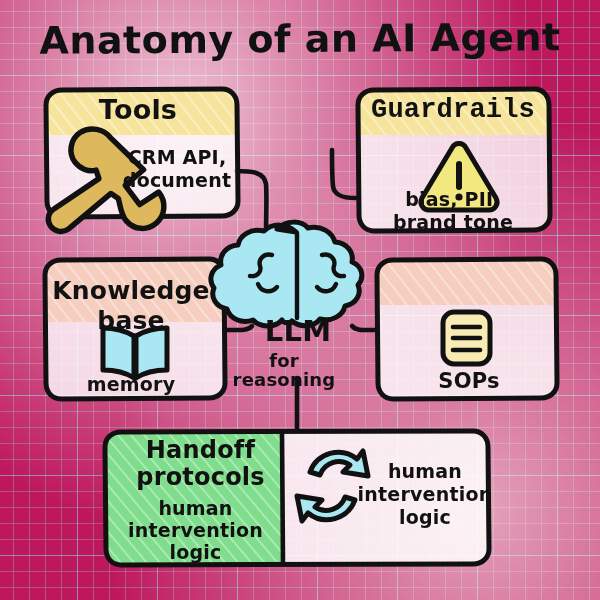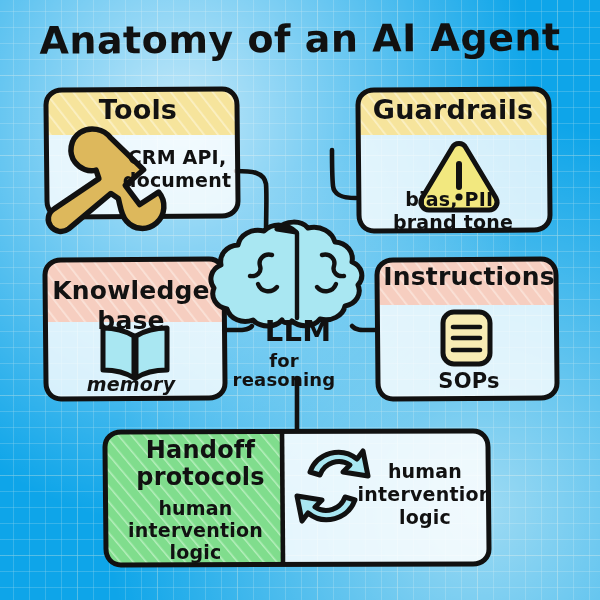--- a/index.html
+++ b/index.html
@@ -3,21 +3,21 @@
 <meta charset="utf-8">
 <style>
   html,body{margin:0;padding:0;}
   body{
     width:600px;height:600px;overflow:hidden;
     font-family:"DejaVu Sans", sans-serif;
     background:#fdfdfb;
   }
   #page{
     position:relative;width:600px;height:600px;overflow:hidden;
-    background-color:#0ea5e9;
+    background-color:#be185d;
   }
   
   #grid{
     position:absolute;inset:0;
     background-image:
       linear-gradient(to right, rgba(120,200,225,.45) 1px, transparent 1px),
       linear-gradient(to bottom, rgba(120,200,225,.45) 1px, transparent 1px),
       linear-gradient(to right, rgba(150,215,235,.30) 1px, transparent 1px),
       linear-gradient(to bottom, rgba(150,215,235,.30) 1px, transparent 1px);
     background-size:
@@ -52,25 +52,25 @@
   
   .boxhead{
     text-align:center;font-weight:700;color:#121212;
   }
   .sub{text-align:center;font-weight:700;color:#121212;}
 
   
   #tools-title{left:48px;top:96px;width:180px;font-size:27px;}
   #tools-body{left:118px;top:146px;width:118px;font-size:19px;text-align:center;line-height:1.22;}
   
-  #guard-title{left:358px;top:96px;width:190px;font-size:27px;}
+  #guard-title{left:358px;top:96px;width:190px;font-size:27px;font-family:Liberation Mono, monospace;}
   #guard-body{left:360px;top:188px;width:186px;font-size:19px;text-align:center;line-height:1.2;}
   
   #kb-title{left:46px;top:262px;width:170px;font-size:25px;line-height:1.18;margin-top:14px;}
-  #kb-sub{left:46px;top:375px;width:170px;font-size:19px;font-style:italic;}
+  #kb-sub{left:46px;top:375px;width:170px;font-size:19px;}
   
   #ins-title{left:378px;top:264px;width:182px;font-size:25px;}
   #ins-sub{left:378px;top:370px;width:182px;font-size:21px;}
   
   #llm-title{left:238px;top:316px;width:120px;font-size:29px;text-align:center;}
   #llm-sub{left:222px;top:352px;width:124px;font-size:18px;text-align:center;}
   
   #handoff-title{left:108px;top:437px;width:185px;font-size:24px;text-align:center;line-height:1.14;}
   #handoff-sub{left:108px;top:497px;width:175px;font-size:19px;text-align:center;line-height:1.16;}
   #hil-text{left:355px;top:460px;width:140px;font-size:19px;text-align:center;line-height:1.22;}
@@ -261,21 +261,20 @@
     <div>bias, PII,</div>
     <div>brand tone</div>
   </div>
 
   <div class="txt hand boxhead" id="kb-title">
     <div>Knowledge</div>
     <div>base</div>
   </div>
   <div class="txt hand sub" id="kb-sub">memory</div>
 
-  <div class="txt hand boxhead" id="ins-title">Instructions</div>
   <div class="txt hand sub" id="ins-sub">SOPs</div>
 
   <div class="txt hand" id="llm-title">LLM</div>
   <div class="txt hand" id="llm-sub">for reasoning</div>
 
   <div class="txt hand" id="handoff-title">
     <div>Handoff</div>
     <div>protocols</div>
   </div>
   <div class="txt hand" id="handoff-sub">

